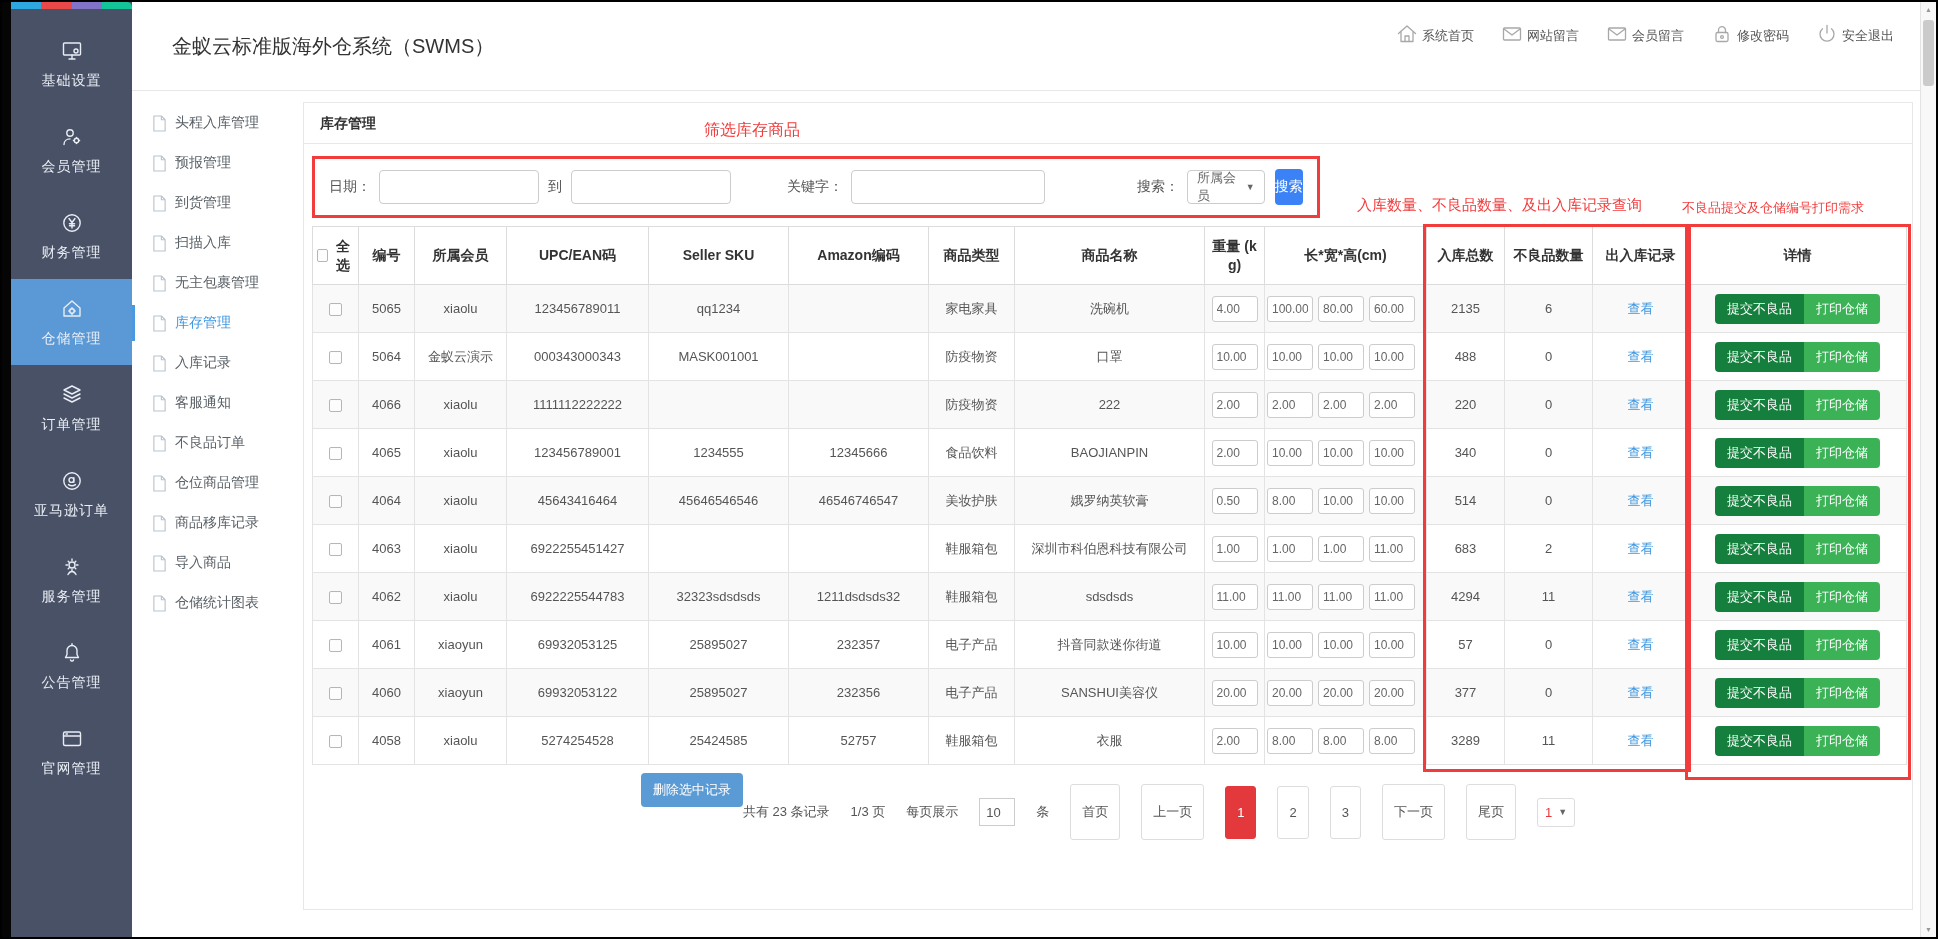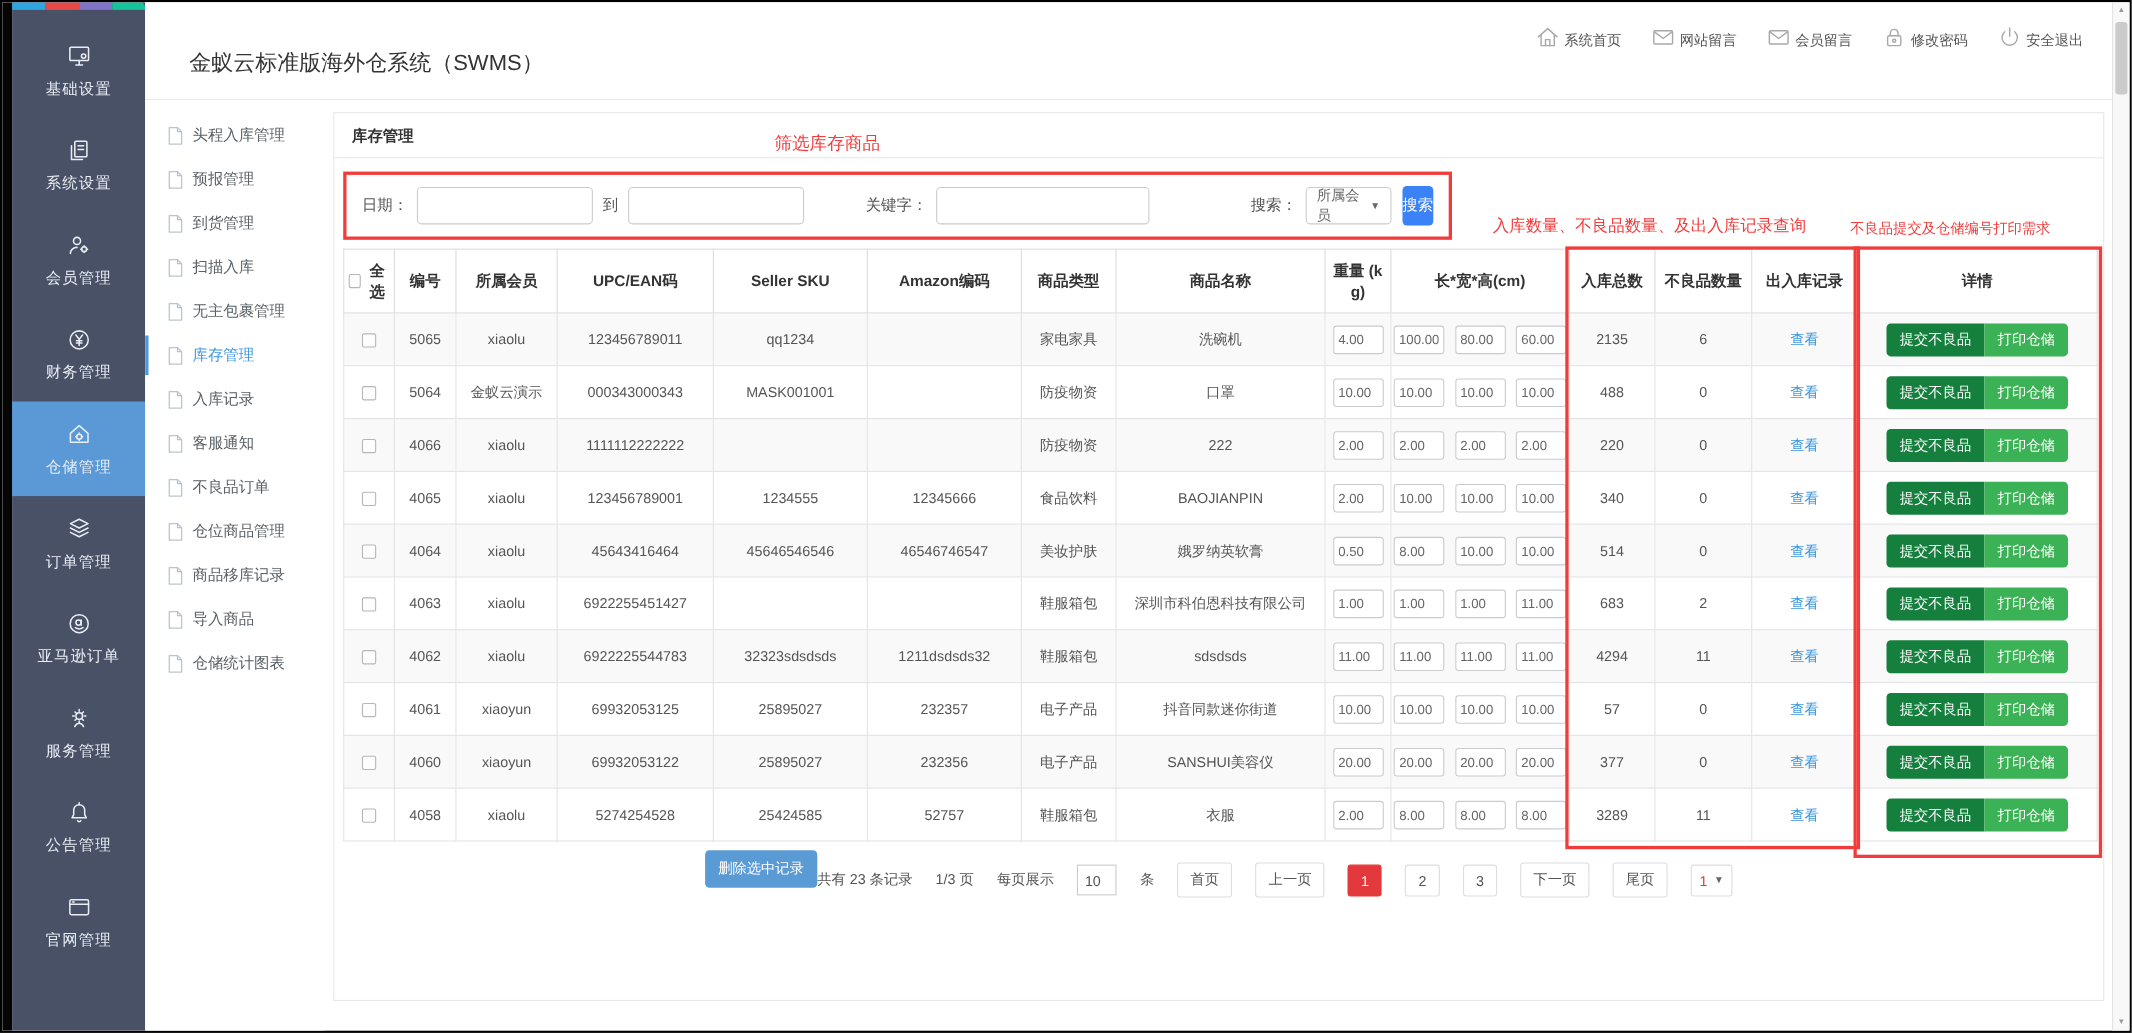--- a/index.html
+++ b/index.html
@@ -22,21 +22,21 @@
   .side-items { padding-top:12px; }
   .side-item { height:86px; display:flex; flex-direction:column; align-items:center;
                justify-content:center; gap:9px; color:#e9edf4; cursor:pointer; }
   .side-item.active { background:#5a99d6; }
   .side-icon svg { display:block; }
   .side-label { font-size:14px; letter-spacing:1px; }
 
   
   .topbar { position:absolute; left:130px; top:0; right:16px; height:89px; background:#fff;
             border-bottom:1px solid #e8e8e8; }
-  .app-title { position:absolute; left:40px; top:42px; font-size:20px; color:#333; }
+  .app-title { position:absolute; left:40px; top:31px; font-size:20px; color:#333; }
   .top-links { position:absolute; right:26px; top:20px; display:flex; gap:26px; }
   .top-link { display:flex; align-items:center; gap:3px;
               color:#a8a8a8; cursor:pointer; }
   .top-link-label { font-size:13px; color:#555; }
 
   
   .submenu { position:absolute; left:130px; top:89px; width:163px; bottom:0; background:#fff; padding-top:12px; }
   .sub-item { position:relative; height:40px; display:flex; align-items:center; gap:8px;
               padding-left:20px; font-size:14px; color:#596066; cursor:pointer; }
   .sub-item svg { flex:none; }
@@ -78,21 +78,21 @@
                   font-weight:bold; text-align:center; vertical-align:middle; line-height:1.35;
                   word-break:break-all; padding:0 4px; background:#fff; }
   .inv-table td { height:48px; border:1px solid #e3e3e3; font-size:13px; color:#555;
                   text-align:center; vertical-align:middle; padding:0 2px; overflow:hidden; }
   .inv-table tbody tr:nth-child(odd) td { background:#f9f9f9; }
   .cb { display:inline-block; width:13px; height:13px; border:1px solid #b6b6b6; background:#fdfdfd;
         border-radius:2px; vertical-align:middle; cursor:pointer; }
   .th-select { display:flex; align-items:center; justify-content:center; gap:4px; }
   .num-input { width:46px; height:26px; border:1px solid #ccc; border-radius:3px; font-size:12px;
                color:#666; padding:0 4px; background:#fff; }
-  .dims { display:flex; gap:5px; justify-content:space-between; }
+  .dims { display:flex; gap:5px; justify-content:flex-start; }
   .view-link { color:#3e97e0; text-decoration:none; cursor:pointer; }
   .pill { display:inline-flex; }
   .btn-orange { background:#15803d; color:#fff; font-size:13px; padding:6px 12px;
                 border-radius:4px 0 0 4px; cursor:pointer; white-space:nowrap; }
   .btn-green { background:#3cb257; color:#fff; font-size:13px; padding:6px 12px;
                border-radius:0 4px 4px 0; cursor:pointer; white-space:nowrap; }
 
   
   .red-box { position:absolute; border:3px solid #f23c3c; pointer-events:none; z-index:4; }
   .red-box-records { left:1119px; top:121px; width:268px; height:548px; }
@@ -100,21 +100,21 @@
 
   
   .table-footer { margin:8px 8px 0 8px; display:flex; justify-content:center; align-items:flex-start; }
   .delete-btn { background:#5b9bd5; color:#fff; font-size:13px; border:none; border-radius:4px;
                 padding:8px 12px; cursor:pointer; }
   .pagination { margin-top:11px; display:flex; align-items:center; gap:21px; font-size:13px; color:#555; }
   .pg-text { white-space:nowrap; }
   .per-page { width:36px; height:28px; border:1px solid #ccc; font-size:13px; color:#555;
               padding:0 6px; background:#fff; }
   .pg-btn { border:1px solid #ddd; background:#fff; color:#555; font-size:13px;
-            padding:6px 11px; border-radius:3px; cursor:pointer; white-space:nowrap; }
+            padding:18px 11px; border-radius:3px; cursor:pointer; white-space:nowrap; }
   .pg-current { background:#e4393c; border-color:#e4393c; color:#fff; }
   .pg-select { border:1px solid #ddd; border-radius:3px; height:29px; padding:0 7px;
                display:flex; align-items:center; gap:6px; cursor:pointer; color:#e4393c; font-size:13px; }
 </style>
 </head>
 <body>
 
 <div class="screen">
   <div class="left-edge"></div>
 
@@ -128,30 +128,20 @@
     <div class="side-items">
       <div class="side-item">
         <span class="side-icon">
             <svg width="24" height="24" viewBox="0 0 24 24" fill="none" stroke="currentColor" stroke-width="1.4" stroke-linecap="round" stroke-linejoin="round">
               <rect x="3.5" y="4" width="17" height="12" rx="1"></rect>
               <path d="M9 20h6M12 16v4"></path>
               <circle cx="16" cy="12" r="2"></circle>
             </svg>
           </span>
         <span class="side-label">基础设置</span>
-      </div>
-      <div class="side-item">
-        <span class="side-icon">
-            <svg width="24" height="24" viewBox="0 0 24 24" fill="none" stroke="currentColor" stroke-width="1.4" stroke-linecap="round" stroke-linejoin="round">
-              <rect x="8" y="3.5" width="11" height="14" rx="1"></rect>
-              <path d="M5 7.5V20h10"></path>
-              <path d="M11 7.5h5M11 11h5"></path>
-            </svg>
-          </span>
-        <span class="side-label">系统设置</span>
       </div>
       <div class="side-item">
         <span class="side-icon">
             <svg width="24" height="24" viewBox="0 0 24 24" fill="none" stroke="currentColor" stroke-width="1.4" stroke-linecap="round" stroke-linejoin="round">
               <circle cx="10" cy="8" r="3.2"></circle>
               <path d="M4 19.5c0-3.4 2.7-5.6 6-5.6"></path>
               <circle cx="16.5" cy="15.5" r="2.2"></circle>
               <path d="M16.5 12.4v1M16.5 17.6v1M13.4 15.5h1M18.6 15.5h1"></path>
             </svg>
           </span>

